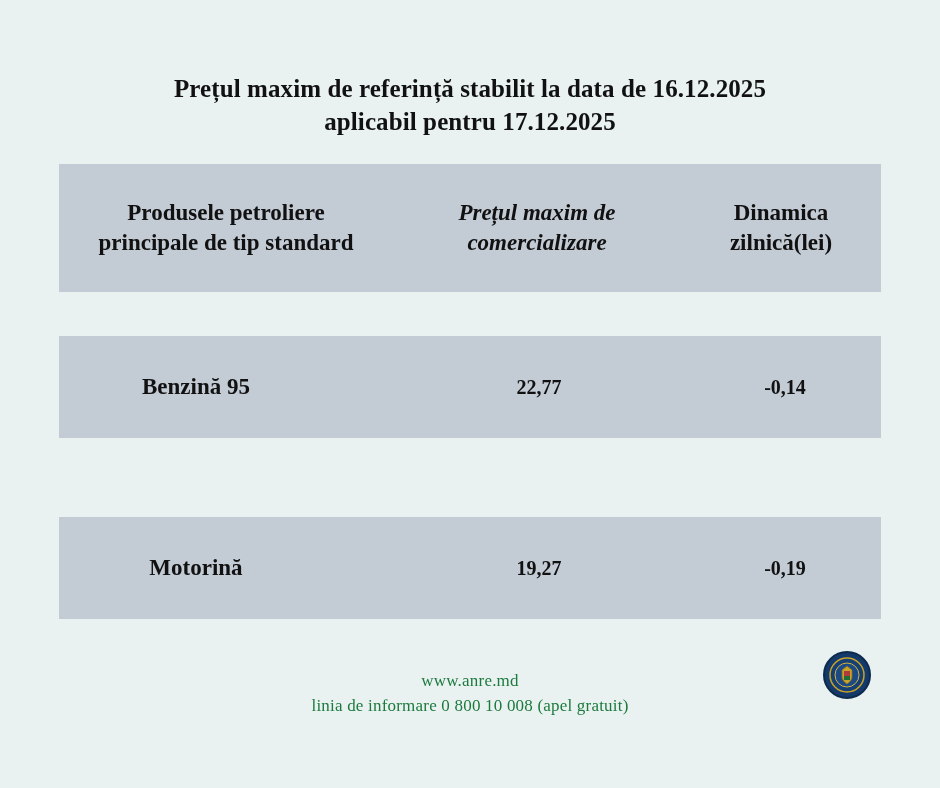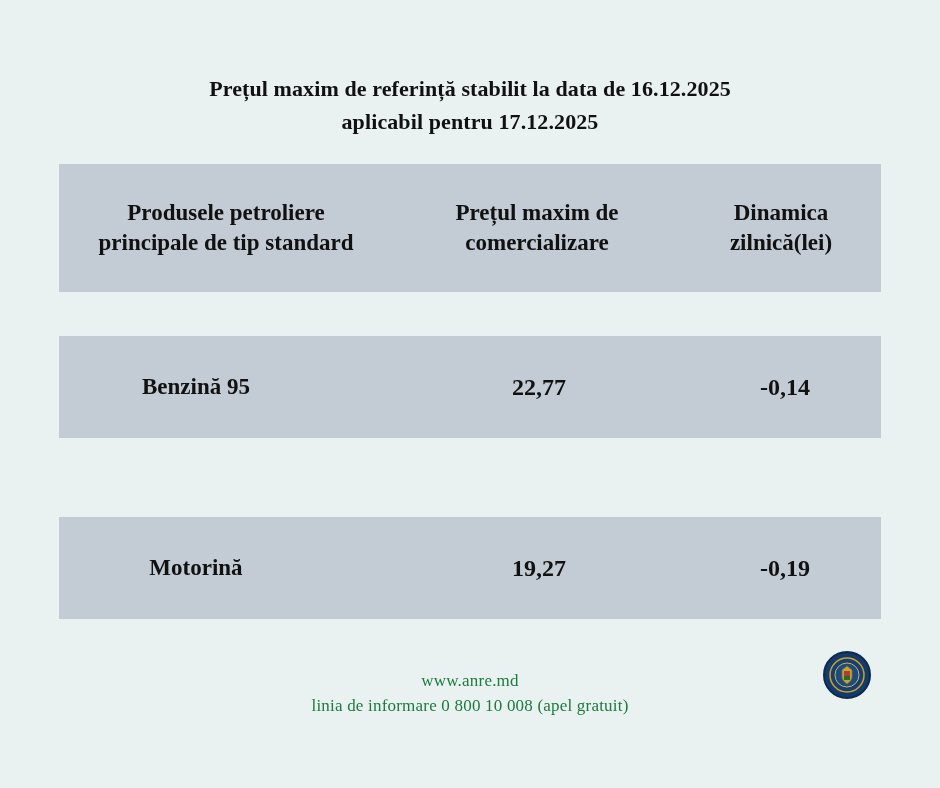--- a/index.html
+++ b/index.html
@@ -18,21 +18,21 @@
     position: relative;
     width: 940px;
     height: 788px;
     box-sizing: border-box;
   }
   .title-block {
     padding-top: 72px;
     text-align: center;
   }
   .title-line {
-    font-size: 22px;
+    font-size: 25px;
     font-weight: bold;
     line-height: 33px;
     letter-spacing: 0.1px;
     color: #111111;
   }
   .table {
     margin: 26px auto 0 auto;
     width: 822px;
   }
   .row {
@@ -57,25 +57,25 @@
   }
   .col-1 { width: 334px; }
   .col-2 { width: 288px; }
   .col-3 { width: 200px; }
 
   .row.header .cell {
     font-size: 23px;
     line-height: 30px;
   }
   .row.header .col-1 { padding: 0 22px; }
-  .row.header .col-2 { padding: 0 10px; }
+  .row.header .col-2 { padding: 0 10px; font-style: italic; }
   .row.header .col-3 { padding: 0 6px; }
 
   .row.data .cell {
-    font-size: 24px;
+    font-size: 20px;
   }
   .row.data .col-1 {
     font-size: 23px;
     padding-right: 60px;
   }
   .row.data .col-2 {
     padding-left: 4px;
   }
   .row.data .col-3 {
     padding-left: 8px;

